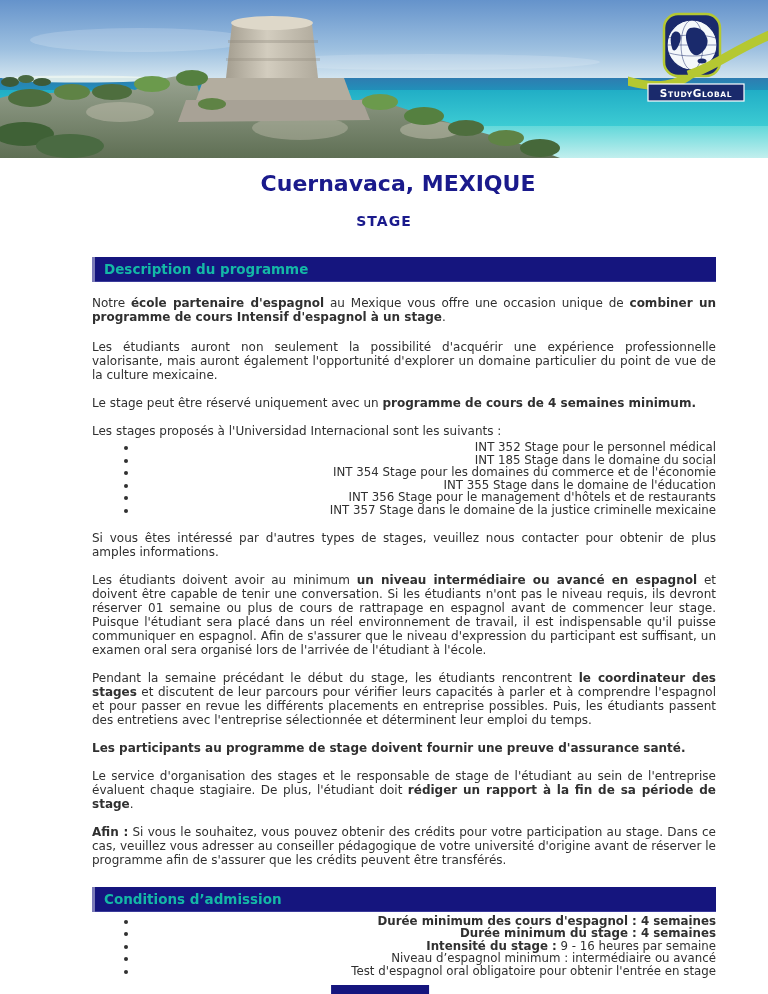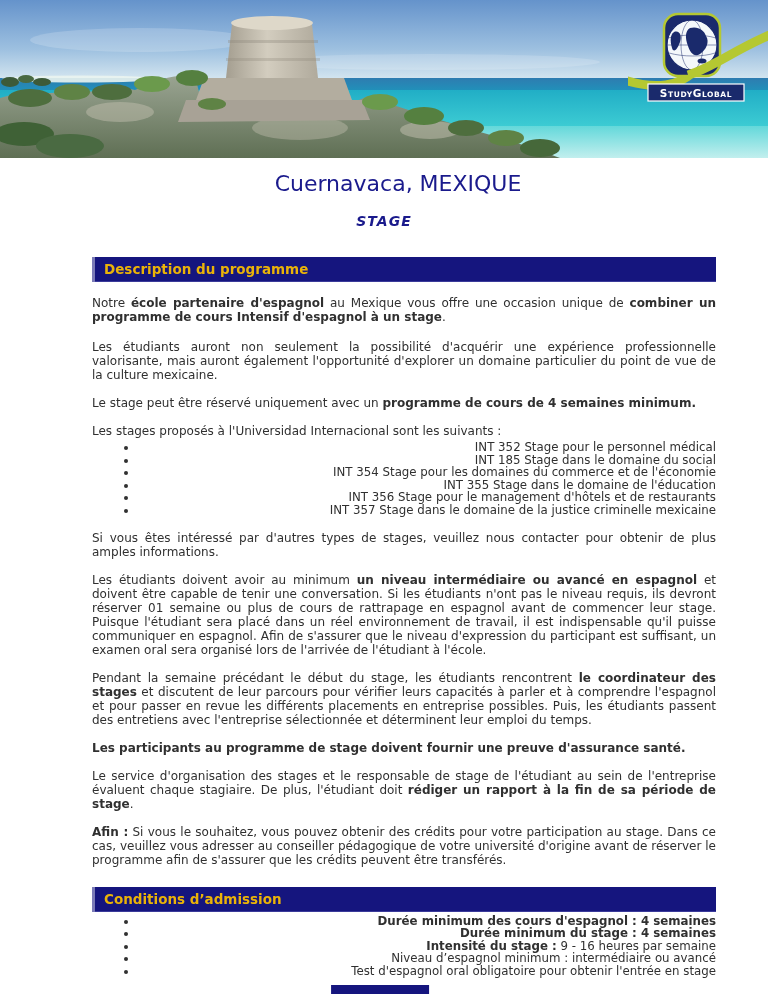--- a/index.html
+++ b/index.html
@@ -11,25 +11,25 @@
   }
   *{box-sizing:border-box;}
   html,body{margin:0;padding:0;}
   body{
     width:768px;height:994px;position:relative;background:#ffffff;
     font-family:"DejaVu Sans", sans-serif;overflow:hidden;
   }
   .hero{position:relative;width:768px;height:158px;overflow:hidden;}
   .hero svg.photo{display:block;}
   .logo{position:absolute;top:8px;right:0;}
-  .title{margin:13px 0 0;text-align:center;font-size:22px;font-weight:normal;color:var(--navy);padding-left:28px;}
-  .subtitle{margin:17px 0 0;text-align:center;font-size:14px;font-weight:bold;font-style:italic;color:var(--navy);letter-spacing:1px;}
+  .title{margin:13px 0 0;text-align:center;font-size:22px;font-weight:bold;color:var(--navy);padding-left:28px;}
+  .subtitle{margin:17px 0 0;text-align:center;font-size:14px;font-weight:bold;color:var(--navy);letter-spacing:1px;}
   .doc{margin:28px 52px 0 92px;}
   .section-bar{
-    background:var(--bar);color:#eab308;font-size:13.5px;font-weight:bold;
+    background:var(--bar);color:#14b8a6;font-size:13.5px;font-weight:bold;
     padding:4px 10px 5px 12px;box-shadow:inset 3px 0 0 #7b7bb8, inset 0 -1px 0 #3a3a9a;
   }
   .section + .section{margin-top:20px;}
   .p{margin:14px 0 0;text-align:justify;font-size:12px;line-height:14px;color:var(--text);}
   .p.tight{margin-top:16px;}
   .p.first{}
   .b{font-weight:bold;}
   ul.blist{margin:3px 0 2px 0;padding-left:46px;list-style:disc;text-align:right;}
   ul.blist li{font-size:11.8px;line-height:12.6px;color:var(--text);padding-left:5px;}
   .footer-bar{

